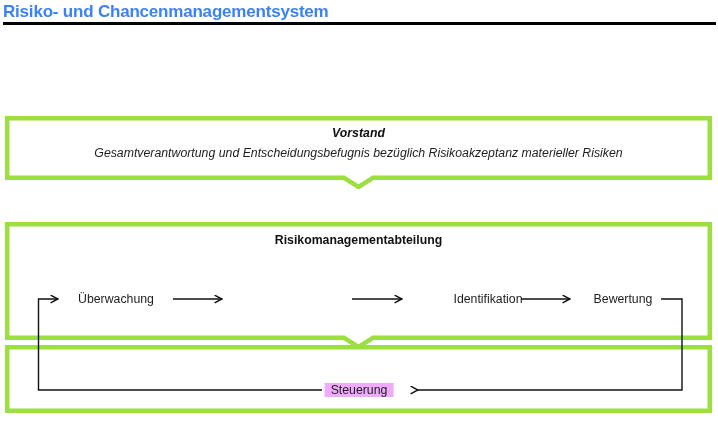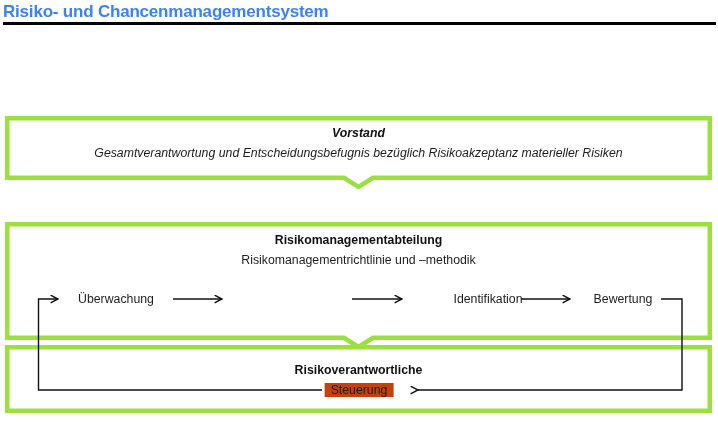--- a/index.html
+++ b/index.html
@@ -113,28 +113,26 @@
     </svg>
     <div class="box-text box-title" style="top:10px;">Vorstand</div>
     <div class="box-text box-sub" style="top:29px;">Gesamtverantwortung und Entscheidungsbefugnis bezüglich Risikoakzeptanz materieller Risiken</div>
   </div>
 
   <div class="chev-box" id="box-2" style="top:222px; height:127px;">
     <svg class="svg-frame" viewBox="0 0 707 127" preserveAspectRatio="none">
       <path d="M 2.25 2.25 L 704.75 2.25 L 704.75 115.75 L 368 115.75 L 353.5 125 L 339 115.75 L 2.25 115.75 Z" fill="#ffffff" stroke="#9BE03F" stroke-width="4.5" stroke-linejoin="miter"></path>
     </svg>
     <div class="box-text box-title" style="top:11px;">Risikomanagementabteilung</div>
-    <div class="box-text box-sub" style="top:30px;">Risikomanagementrichtlinie und –methodik</div>
   </div>
 
   <div class="chev-box" id="box-3" style="top:345px; height:68px;">
     <svg class="svg-frame" viewBox="0 0 707 68" preserveAspectRatio="none">
       <rect x="2.25" y="2.25" width="702.5" height="63.5" fill="#ffffff" stroke="#9BE03F" stroke-width="4.5"></rect>
     </svg>
-    <div class="box-text box-title" style="top:18px;">Risikoverantwortliche</div>
   </div>
 
   <svg id="flow-layer" viewBox="0 0 718 425">
     <defs>
       <marker id="ah-right" markerWidth="9" markerHeight="9" refX="8.2" refY="4.5" orient="auto" markerUnits="userSpaceOnUse">
         <path d="M 0.8 0.7 L 8.2 4.5 L 0.8 8.3" fill="none" stroke="#111111" stroke-width="1.5" stroke-linecap="butt"></path>
       </marker>
       <marker id="ah-left" markerWidth="9" markerHeight="9" refX="0.8" refY="4.5" orient="auto" markerUnits="userSpaceOnUse">
         <path d="M 8.2 0.7 L 0.8 4.5 L 8.2 8.3" fill="none" stroke="#111111" stroke-width="1.5" stroke-linecap="butt"></path>
       </marker>
@@ -145,15 +143,15 @@
 
     <line x1="173" y1="299" x2="222" y2="299" stroke="#111111" stroke-width="1.4" marker-end="url(#ah-right)"></line>
     <line x1="352" y1="299" x2="402" y2="299" stroke="#111111" stroke-width="1.4" marker-end="url(#ah-right)"></line>
     <line x1="521" y1="299" x2="570" y2="299" stroke="#111111" stroke-width="1.4" marker-end="url(#ah-right)"></line>
   </svg>
 
   <div class="flow-label centered" style="left:116px; top:292px;">Überwachung</div>
   <div class="flow-label centered" style="left:488px; top:292px;">Identifikation</div>
   <div class="flow-label centered" style="left:617px; top:292px;padding-left:12px;">Bewertung</div>
 
-  <div class="flow-label centered" style="left:359px; top:383px; background:#c2410c; padding:0 6px;">Steuerung</div>
+  <div class="flow-label centered" style="left:359px; top:383px; background:#f0abfc; padding:0 6px;">Steuerung</div>
 
 </div>
 
 </body></html>

